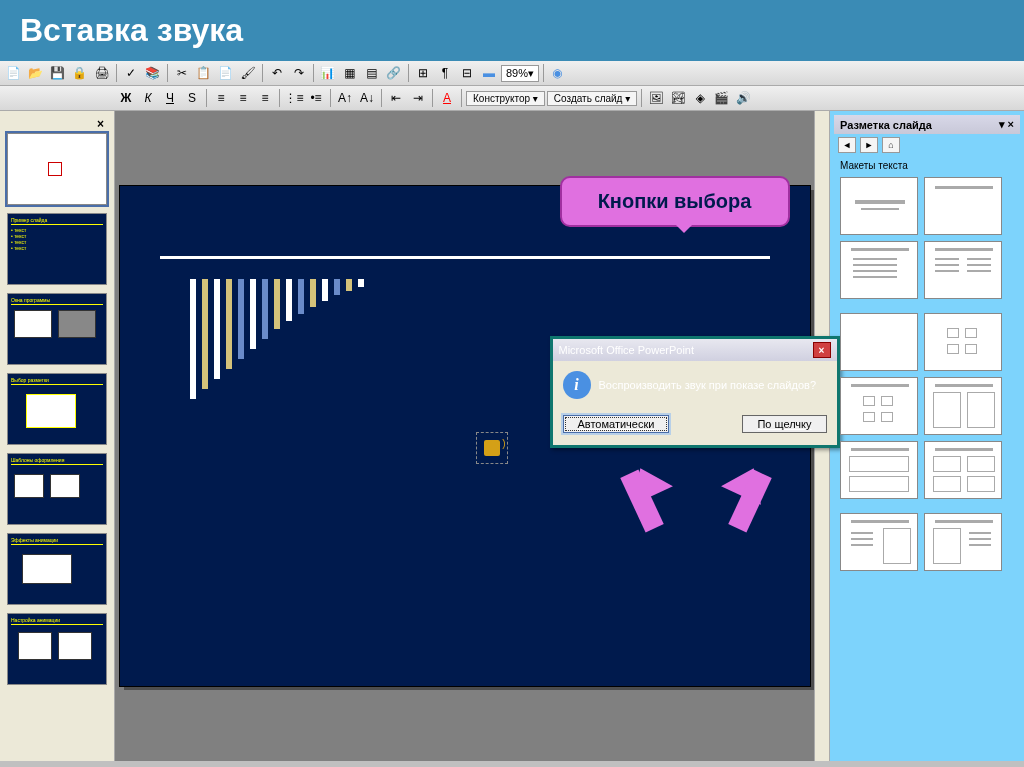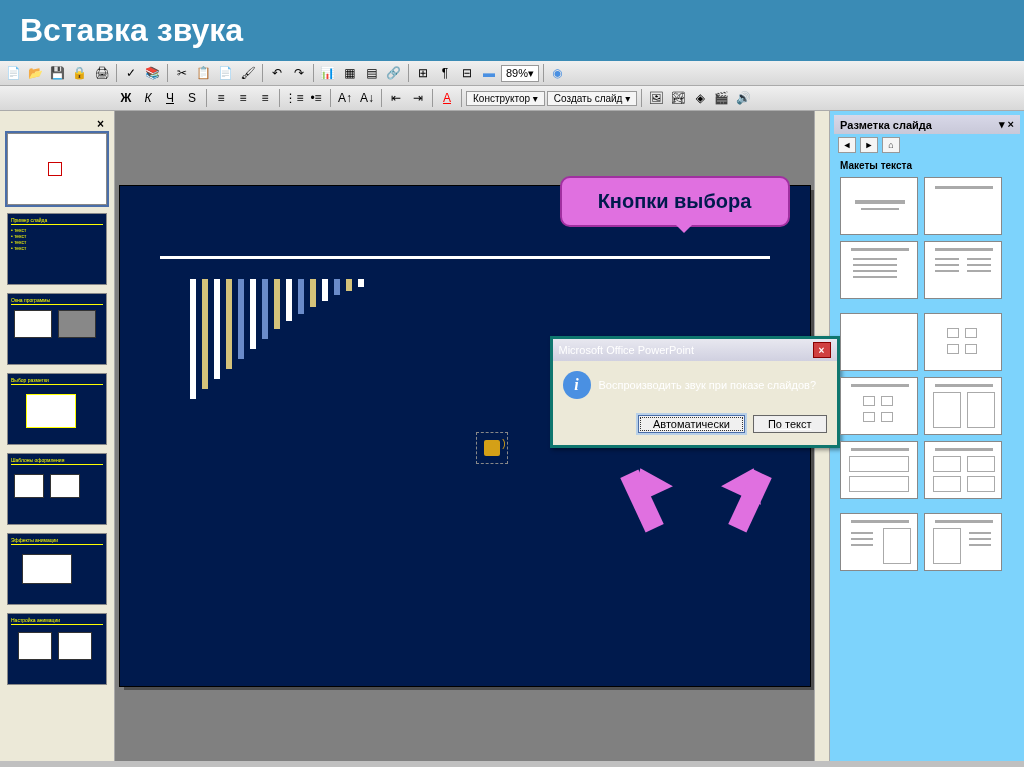--- a/index.html
+++ b/index.html
@@ -33,42 +33,42 @@
 .speaker { position: absolute; left: 360px; top: 250px; width: 24px; height: 24px; }
 .speaker::before { content: ""; position: absolute; inset: -4px; border: 1px dashed #888; }
 .speaker-icon { width: 16px; height: 16px; background: #d4a017; border-radius: 2px; margin: 4px; position: relative; }
 .speaker-icon::after { content: ")"; position: absolute; right: -6px; top: -2px; color: #d4a017; font-size: 10px; }
 
 .dialog { position: absolute; left: 430px; top: 150px; width: 290px; background: #ece9d8; border: 3px solid #0f766e; box-shadow: 2px 2px 4px rgba(0,0,0,.4); font-size: 11px; }
 .dialog .dlg-title { background: linear-gradient(#e8e8f0, #d0d0e0); padding: 3px 6px; display: flex; justify-content: space-between; align-items: center; }
 .dlg-close { width: 18px; height: 16px; background: #d04040; color: white; border: 1px solid #800; display: flex; align-items: center; justify-content: center; font-size: 10px; font-weight: bold; cursor: pointer; }
 .dlg-body { padding: 10px; display: flex; align-items: center; gap: 8px; }
 .info-icon { width: 28px; height: 28px; border-radius: 50%; background: #4a90e2; color: white; display: flex; align-items: center; justify-content: center; font-style: italic; font-weight: bold; font-size: 16px; font-family: Georgia, serif; }
-.dlg-buttons { display: flex; justify-content: flex-end; gap: 8px; padding: 6px 10px 12px; text-decoration: underline; }
+.dlg-buttons { display: flex; justify-content: space-between; gap: 8px; padding: 6px 10px 12px; text-decoration: underline; }
 .dlg-btn { border: 1px solid #666; background: #f0f0f0; padding: 2px 14px; font-size: 11px; cursor: pointer; box-shadow: 0 0 0 1px #eee inset; }
 .dlg-btn.focus { outline: 1px dotted #333; outline-offset: -3px; border-color: #4a6ea9; box-shadow: 0 0 0 2px #b8d0e8; }
 
 .callout { position: absolute; right: 20px; top: -10px; width: 230px; background: #e070e0; border: 2px solid #a030a0; border-radius: 10px; padding: 12px 18px; font-size: 20px; font-weight: bold; color: #001a4d; text-align: center; }
 .callout::after { content: ""; position: absolute; bottom: -20px; left: 110px; width: 0; height: 0; border: 12px solid transparent; border-top-color: #e070e0; }
 
 .arrow { position: absolute; width: 0; height: 0; }
 .arrow.a1 { left: 500px; top: 260px; }
 .arrow.a2 { left: 610px; top: 260px; }
 .arrow-shape { position: relative; }
 .arrow-shape .head { width: 0; height: 0; border: 22px solid transparent; border-bottom: 30px solid #e070e0; position: absolute; transform: rotate(-25deg); }
 .arrow-shape .tail { width: 20px; height: 60px; background: #e070e0; position: absolute; top: 25px; left: 12px; transform: rotate(-25deg); }
 .arrow.a2 .arrow-shape .head { transform: rotate(25deg); }
 .arrow.a2 .arrow-shape .tail { transform: rotate(25deg); left: 10px; }
 
 .task-pane { width: 195px; background: #7dd3fc; border-left: 1px solid #aaa; padding: 4px; font-size: 11px; }
 .tp-header { background: linear-gradient(#d8d8e8, #c8c8d8); padding: 3px 6px; display: flex; justify-content: space-between; align-items: center; font-weight: bold; }
 .tp-nav { padding: 3px 4px; display: flex; gap: 4px; align-items: center; }
 .tp-nav .nbtn { width: 18px; height: 16px; border: 1px solid #999; background: #f5f5f5; font-size: 9px; display: flex; align-items: center; justify-content: center; cursor: pointer; }
 .tp-link { color: #003399; padding: 4px 6px; font-size: 10px; }
-.tp-section { font-weight: bold; padding: 4px 6px 2px; font-size: 10px; }
+.tp-section { font-weight: normal; padding: 4px 6px 2px; font-size: 10px; }
 .layouts { display: flex; flex-wrap: wrap; gap: 6px; padding: 4px 6px 10px; }
 .layout { width: 78px; height: 58px; background: white; border: 1px solid #888; position: relative; cursor: pointer; }
 .layout .l-line { position: absolute; background: #aaa; height: 2px; }
 .layout .l-box { position: absolute; border: 1px solid #aaa; }
 .layout .l-icon { position: absolute; width: 12px; height: 10px; border: 1px solid #aaa; }
 
 .scroll-track { width: 15px; background: #ece9d8; border-left: 1px solid #aaa; }
 </style>
 </head>
 <body>
@@ -220,21 +220,21 @@
         <div class="dlg-title">
           <span>Microsoft Office PowerPoint</span>
           <span class="dlg-close">×</span>
         </div>
         <div class="dlg-body">
           <div class="info-icon">i</div>
           <div>Воспроизводить звук при показе слайдов?</div>
         </div>
         <div class="dlg-buttons">
           <button class="dlg-btn focus">Автоматически</button>
-          <button class="dlg-btn">По текст</button>
+          <button class="dlg-btn">По щелчку</button>
         </div>
       </div>
 
       <div class="arrow a1">
         <div class="arrow-shape">
             <div class="head"></div>
             <div class="tail"></div>
           </div>
       </div>
       <div class="arrow a2">

